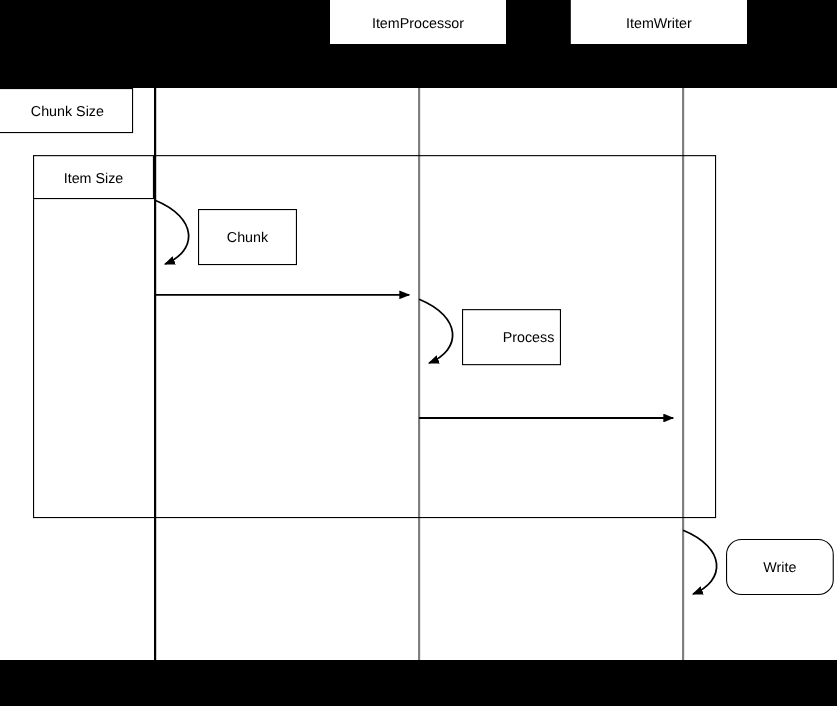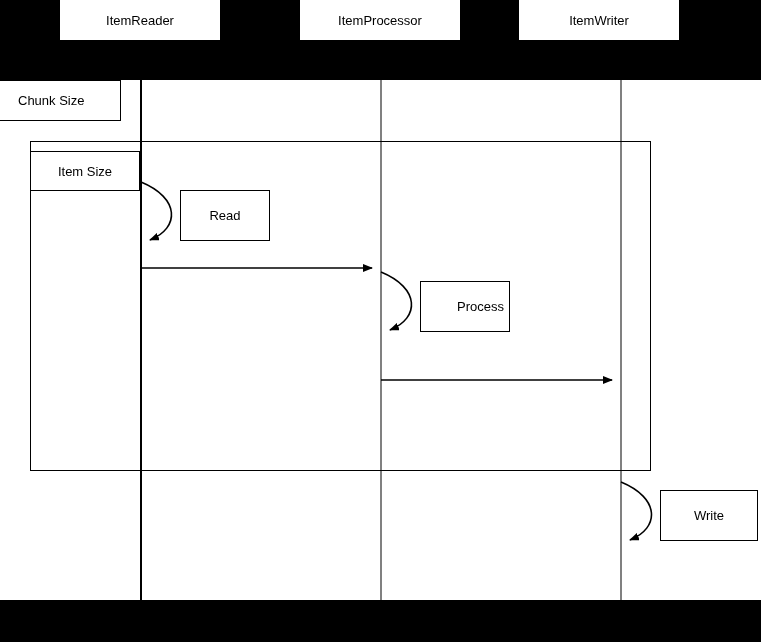--- a/index.html
+++ b/index.html
@@ -62,31 +62,31 @@
   
   .frame-label {
     position: absolute;
     background: #ffffff;
     border: 1px solid #000000;
     box-sizing: border-box;
     display: flex;
     align-items: center;
     font-size: 13px;
     color: #000000;
-    padding-left: 18px;
+    padding-left: 28px;
   }
   #chunk-size-label {
     left: -1px;
     top: 80px;
     width: 122px;
     height: 41px;
   }
   #item-size-label {
     left: 30px;
-    top: 151px;
+    top: 141px;
     width: 110px;
     height: 40px;
     padding-left: 0;
     justify-content: center;
   }
   #item-size-frame {
     position: absolute;
     left: 30px;
     top: 141px;
     width: 621px;
@@ -103,21 +103,21 @@
     border: 1px solid #000000;
     box-sizing: border-box;
     display: flex;
     align-items: center;
     justify-content: center;
     font-size: 13px;
     color: #000000;
   }
   #read-box { left: 180px; top: 190px; width: 90px; height: 51px; }
   #process-box { left: 420px; top: 281px; width: 90px; height: 51px; padding-left: 31px; }
-  #write-box { left: 660px; top: 490px; width: 98px; height: 51px; }
+  #write-box { left: 660px; top: 490px; width: 98px; height: 51px; border-radius: 14px; }
 
   svg.overlay {
     position: absolute;
     left: 0;
     top: 0;
     width: 761px;
     height: 642px;
     pointer-events: none;
   }
 </style>
@@ -130,21 +130,20 @@
 
   <div class="lifeline" id="lifeline-reader"></div>
   <div class="lifeline" id="lifeline-processor"></div>
   <div class="lifeline" id="lifeline-writer"></div>
 
   <div id="item-size-frame"></div>
 
   <div class="frame-label" id="chunk-size-label">Chunk Size</div>
   <div class="frame-label" id="item-size-label">Item Size</div>
 
-  <div class="participant" id="participant-reader">ItemReader</div>
   <div class="participant" id="participant-processor">ItemProcessor</div>
   <div class="participant" id="participant-writer">ItemWriter</div>
 
   <svg class="overlay" viewBox="0 0 761 642">
     <defs>
       <marker id="arrowhead" markerWidth="10" markerHeight="8" refX="9" refY="4" orient="auto" markerUnits="userSpaceOnUse">
         <path d="M0,0 L10,4 L0,8 Z" fill="#000000"></path>
       </marker>
     </defs>
 
@@ -162,17 +161,17 @@
 
     <g>
       <path d="M381,380 L612,380" fill="none" stroke="#000000" stroke-width="1.6" marker-end="url(#arrowhead)"></path>
     </g>
 
     <g>
       <path d="M621,482 C 660,498 660,528 630,540" fill="none" stroke="#000000" stroke-width="1.6" marker-end="url(#arrowhead)"></path>
     </g>
   </svg>
 
-  <div class="msg-box" id="read-box">Read</div>
+  <div class="msg-box" id="read-box">Chunk</div>
   <div class="msg-box" id="process-box">Process</div>
   <div class="msg-box" id="write-box">Write</div>
 
 </div>
 
 </body></html>

